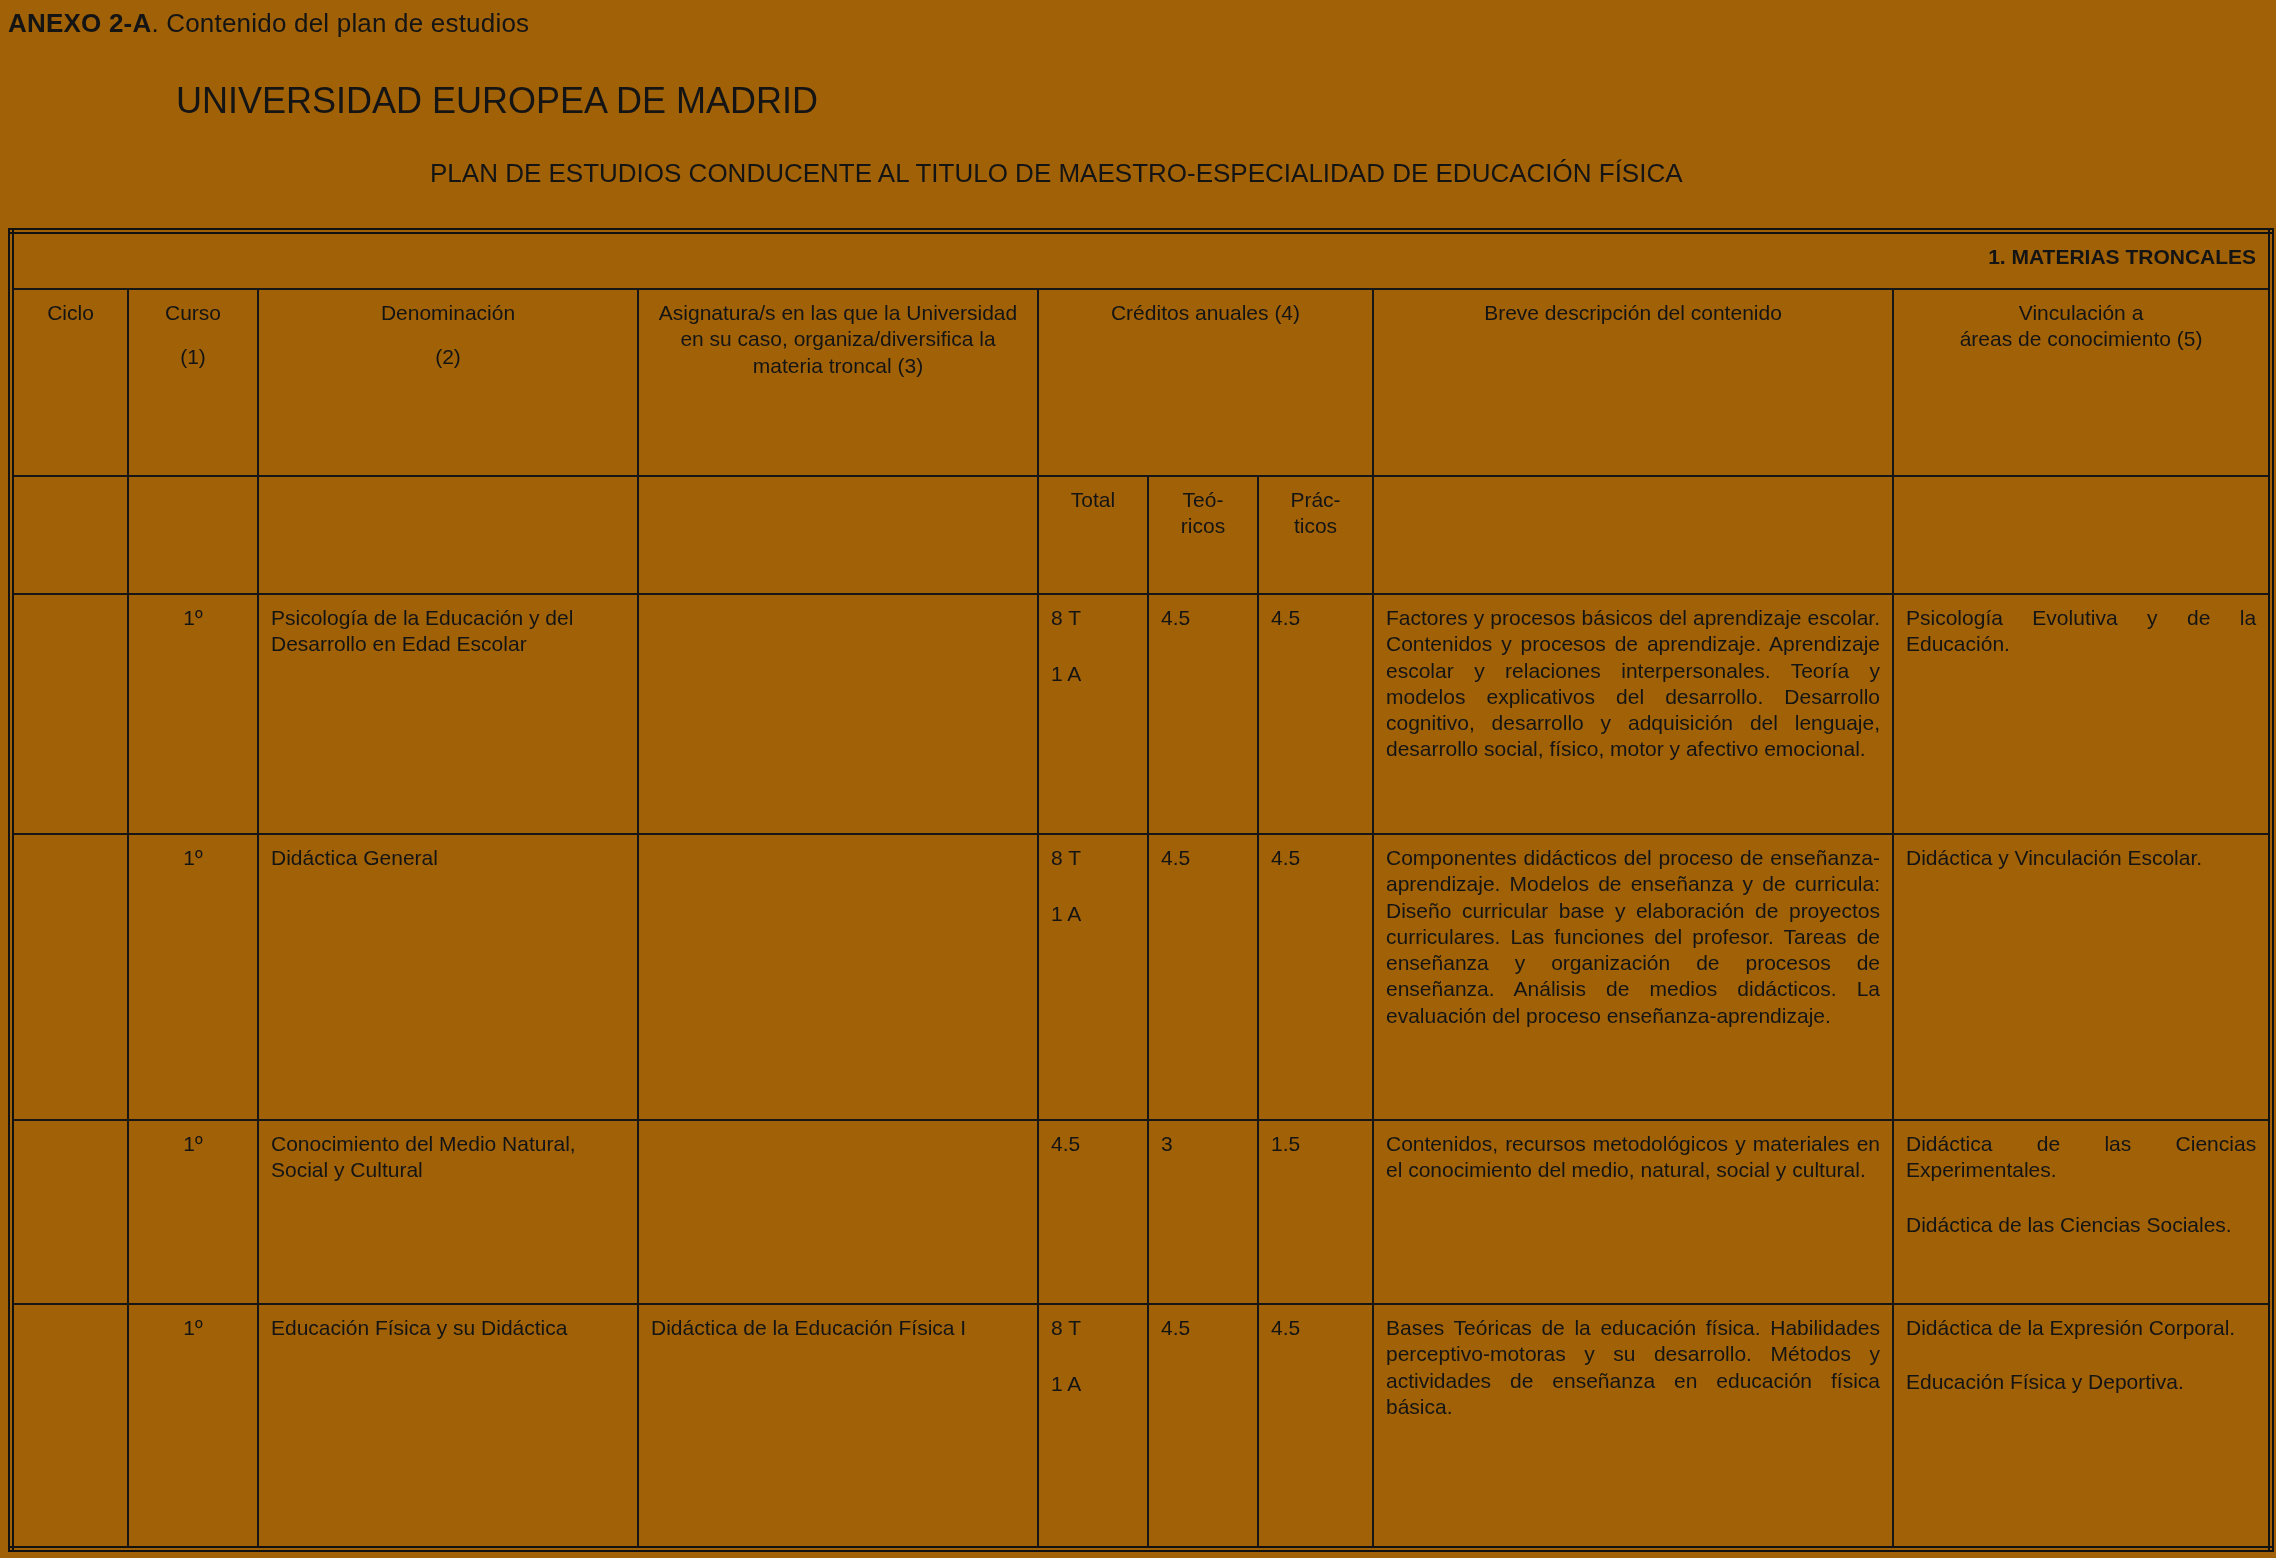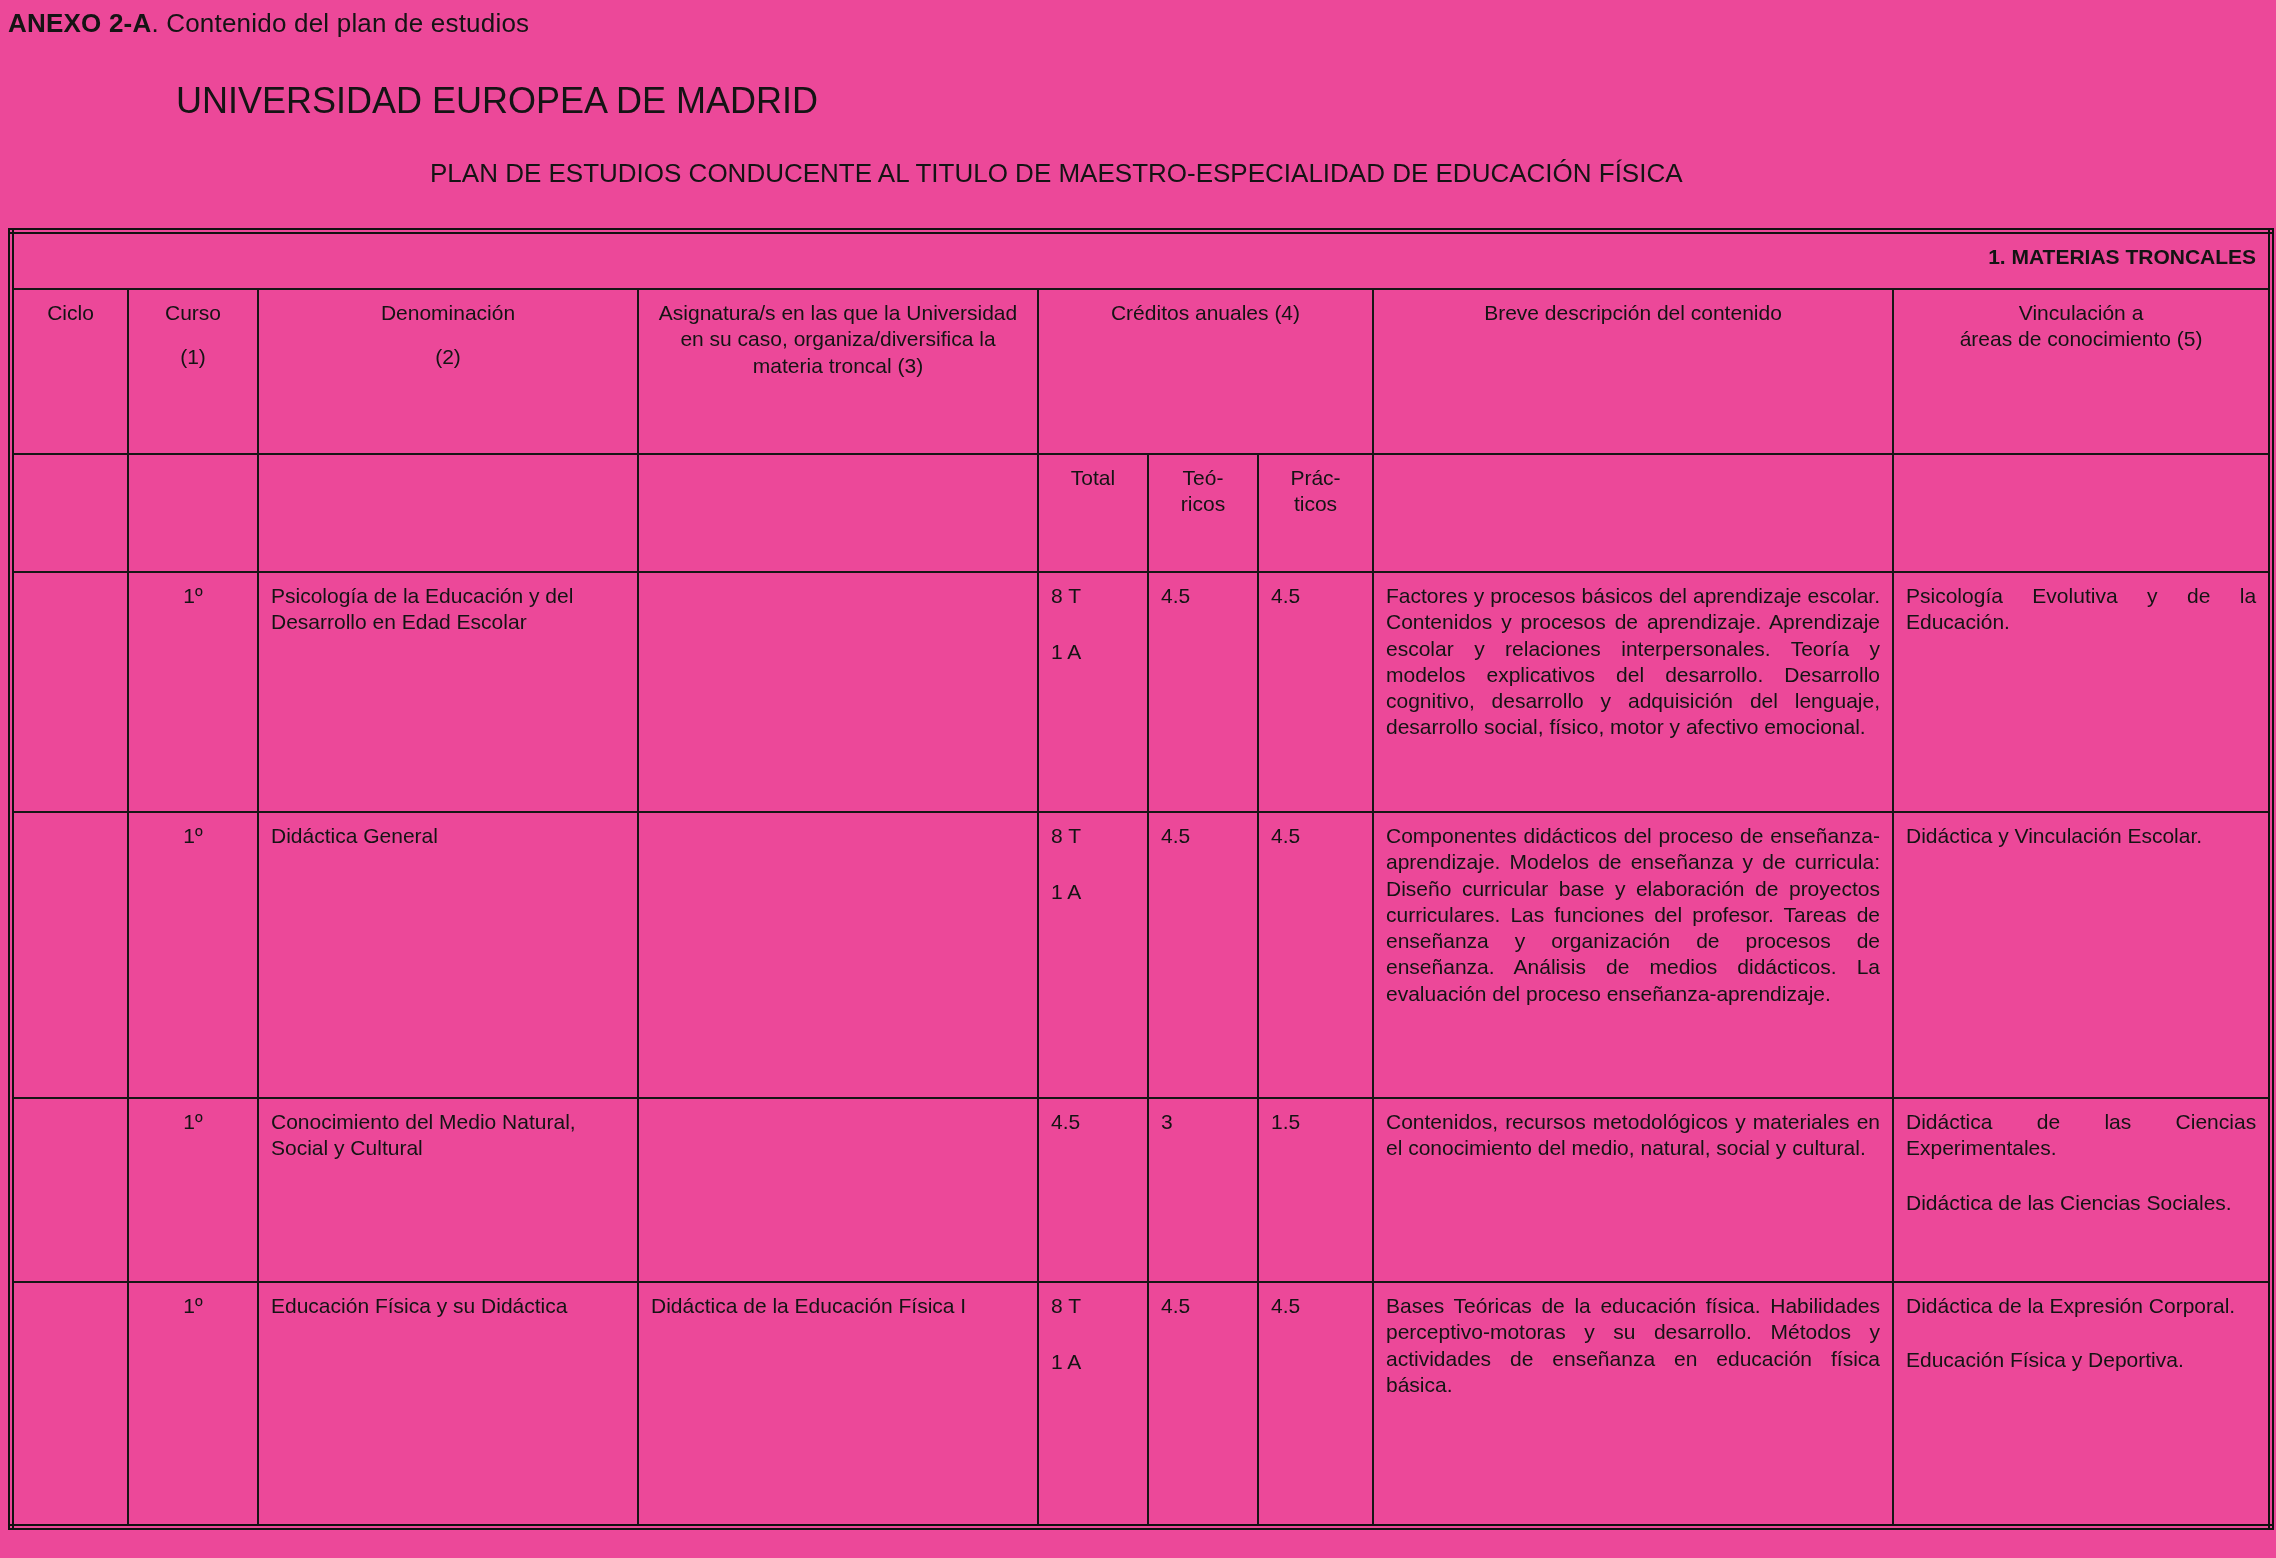--- a/index.html
+++ b/index.html
@@ -10,21 +10,21 @@
     height: 1558px;
     font-family: "Liberation Sans", sans-serif;
     color: #141414;
     -webkit-font-smoothing: antialiased;
   }
   .page {
     position: relative;
     width: 2276px;
     height: 1558px;
     overflow: hidden;
-    background: #ec4899;
+    background: #a16207;
   }
   .annex-line {
     position: absolute;
     top: 8px;
     left: 8px;
     font-size: 26px;
     letter-spacing: 0.2px;
   }
   .annex-line .bold { font-weight: bold; }
   .university-line {
@@ -50,21 +50,21 @@
   }
   table.plan td {
     border: 2px solid #161616;
     vertical-align: top;
     padding: 10px 12px;
     font-size: 21px;
     line-height: 1.25;
     overflow: hidden;
   }
   tr.r-title  { height: 58px; }
-  tr.r-head   { height: 165px; }
+  tr.r-head   { height: 187px; }
   tr.r-sub    { height: 118px; }
   tr.r1       { height: 240px; }
   tr.r2       { height: 286px; }
   tr.r3       { height: 184px; }
   tr.r4       { height: 245px; }
 
   td.title-cell {
     text-align: right;
     vertical-align: middle;
     font-weight: bold;

